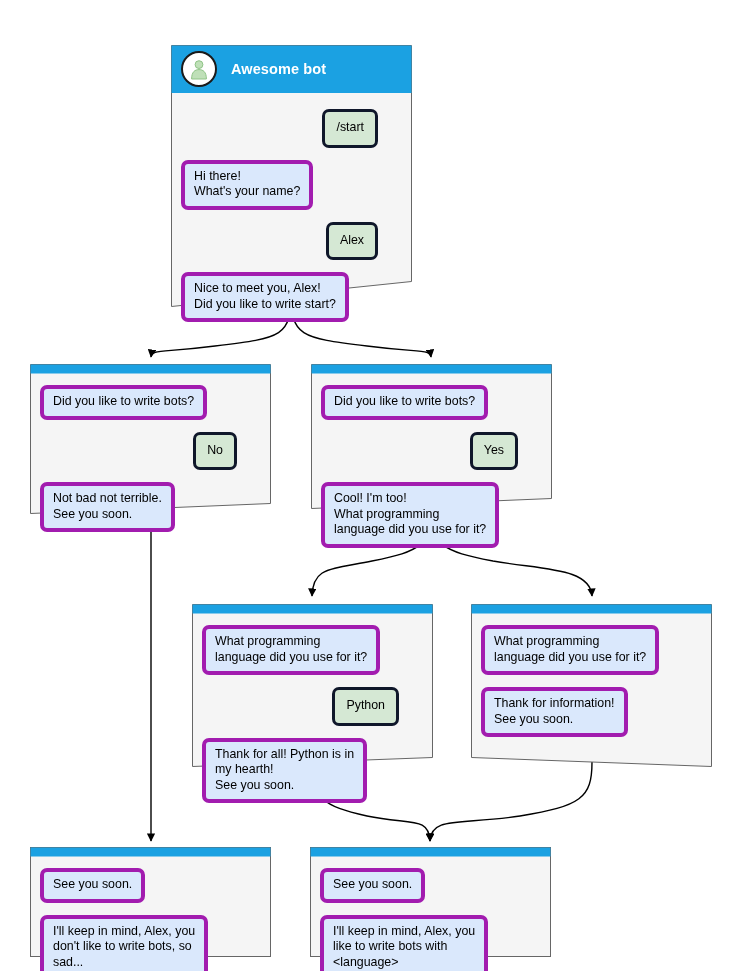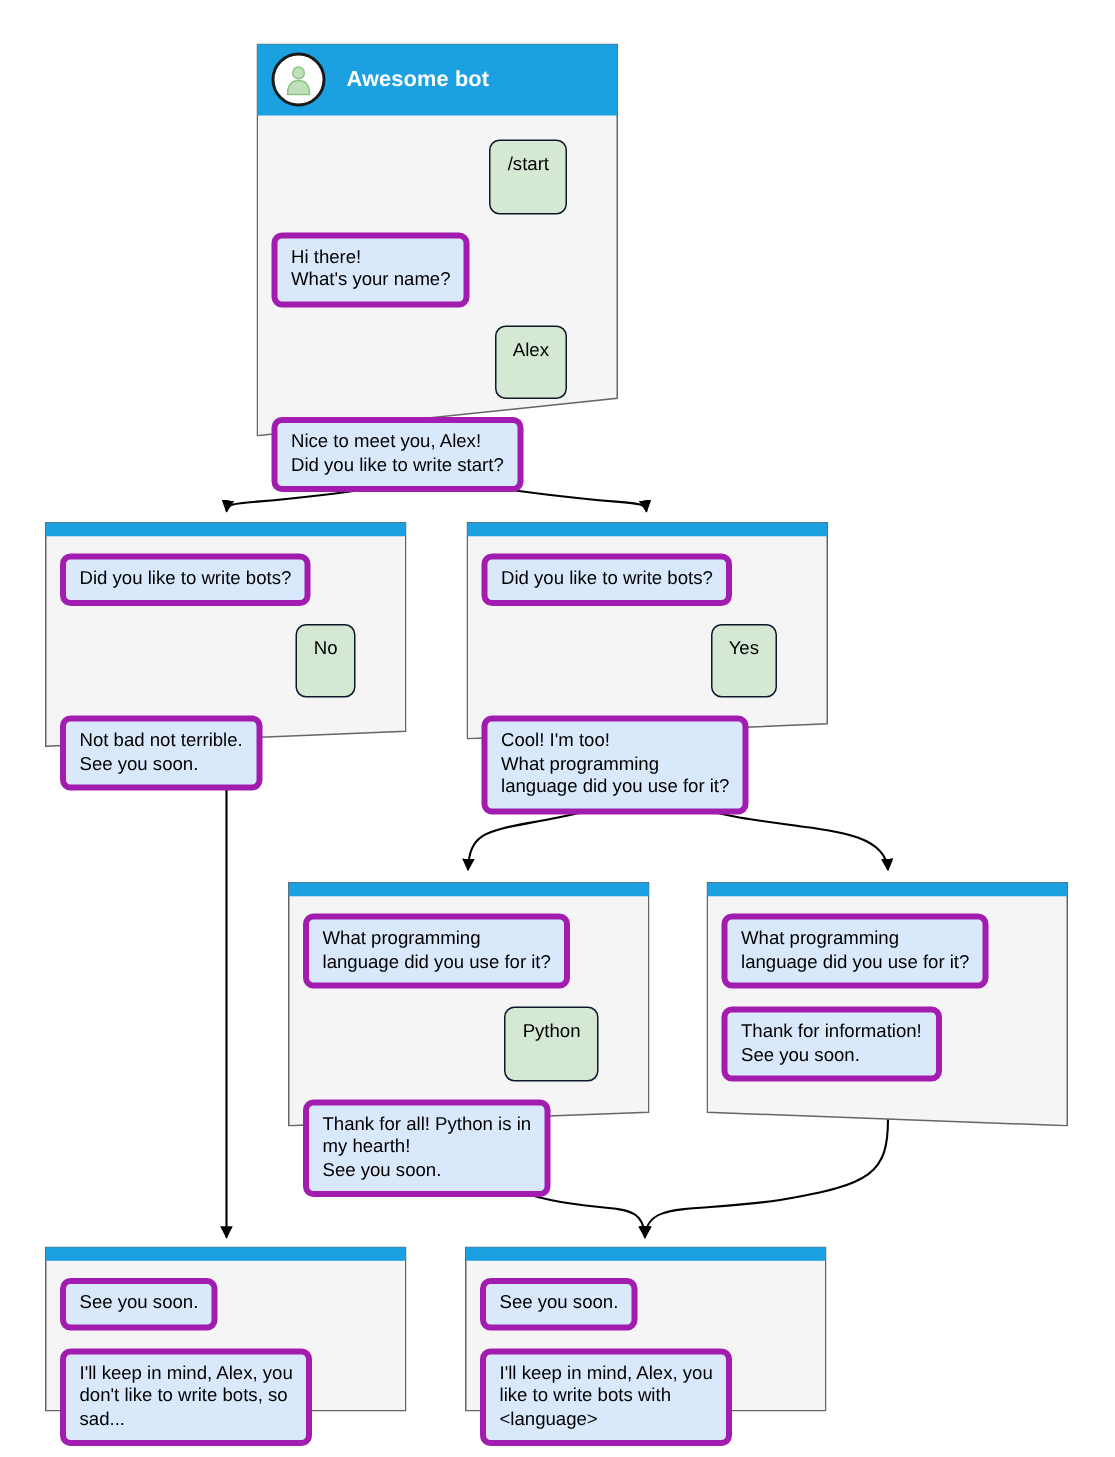--- a/index.html
+++ b/index.html
@@ -11,21 +11,21 @@
   body {
     width: 743px;
     height: 971px;
     position: relative;
     overflow: hidden;
     font-family: "Liberation Sans", sans-serif;
     -webkit-font-smoothing: antialiased;
   }
   #canvas {
     position: absolute;
-    left: 0; top: 0;
+    left: 0; top: 16px;
     width: 743px;
     height: 892px;
     text-decoration: underline;
   }
   
   #edges {
     position: absolute;
     left: 0; top: 0;
     width: 743px;
     height: 971px;
@@ -117,22 +117,22 @@
     white-space: pre-line;
     box-sizing: border-box;
     max-width: 200px;
   }
   .bubble.bot {
     background: #dae8fc;
     border: 4px solid #a21caf;
   }
   .bubble.user {
     background: #d5e8d4;
-    border: 1px solid #0f172a;
-    padding: 8px 11px 24px 11px;
+    border: 3px solid #0f172a;
+    padding: 8px 11px 9px 11px;
   }
 </style>
 </head>
 <body>
 
 <div id="canvas">
 
   <svg id="edges" viewBox="0 0 743 971" width="743" height="971">
     <defs>
       <marker id="arrow" viewBox="0 0 10 10" refX="9" refY="5" markerWidth="6" markerHeight="6" orient="auto-start-reverse">

